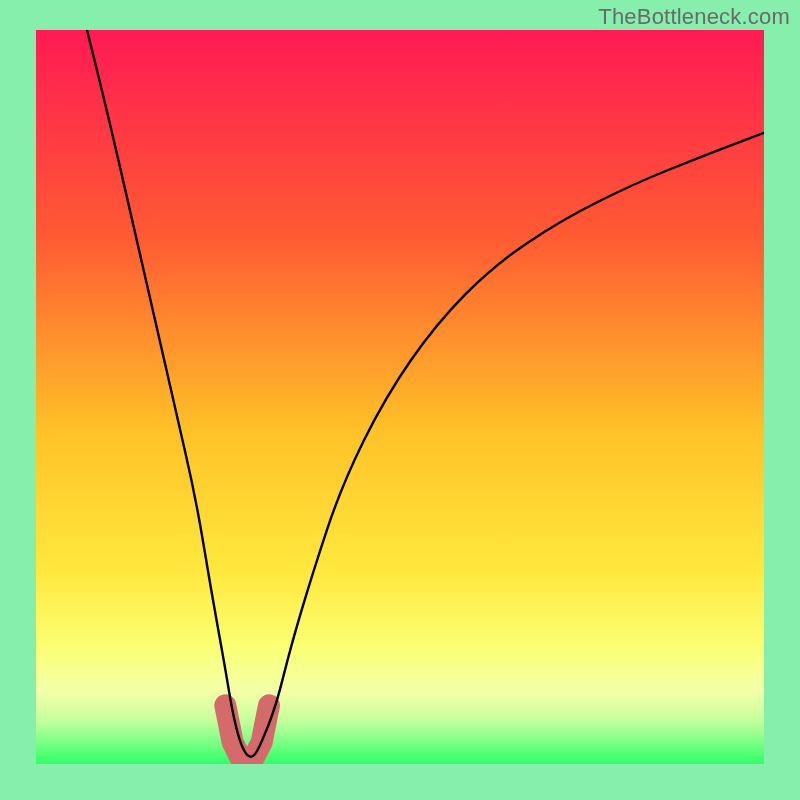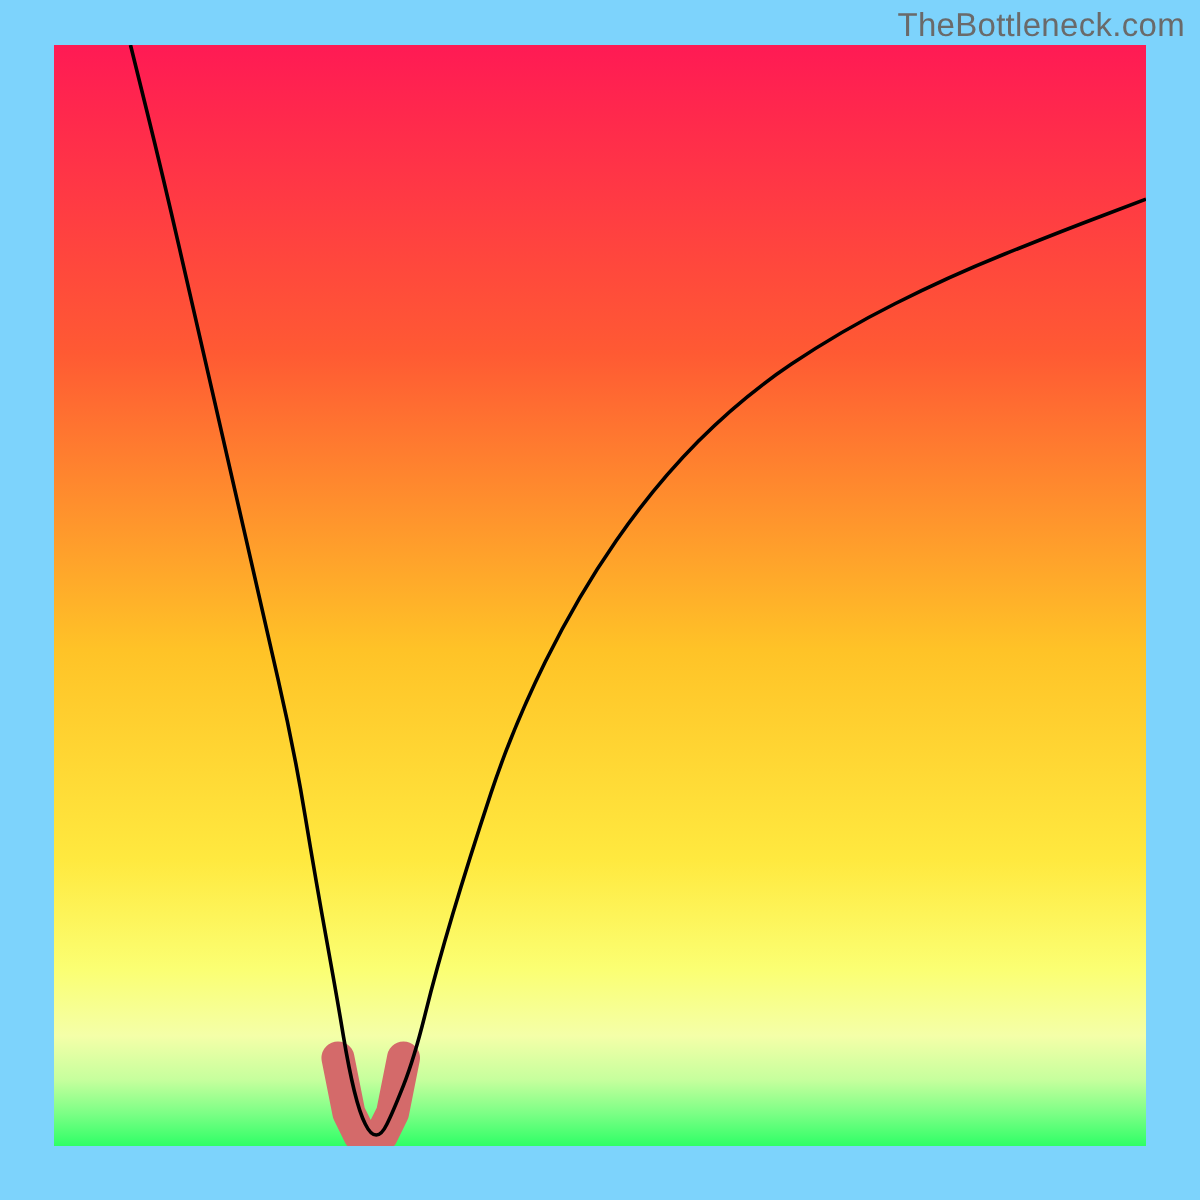--- a/index.html
+++ b/index.html
@@ -8,21 +8,21 @@
     width: 800px;
     height: 800px;
     overflow: hidden;
     background: #000;
     font-family: Arial, Helvetica, sans-serif;
   }
   .frame {
     position: absolute;
     left: 0; top: 0;
     width: 800px; height: 800px;
-    background: #7dd3fc;
+    background: #86efac;
   }
   .plot-area {
     position: absolute;
     left: 36px;
     top: 30px;
     width: 728px;
     height: 734px;
     overflow: hidden;
   }
   .plot-area svg {

